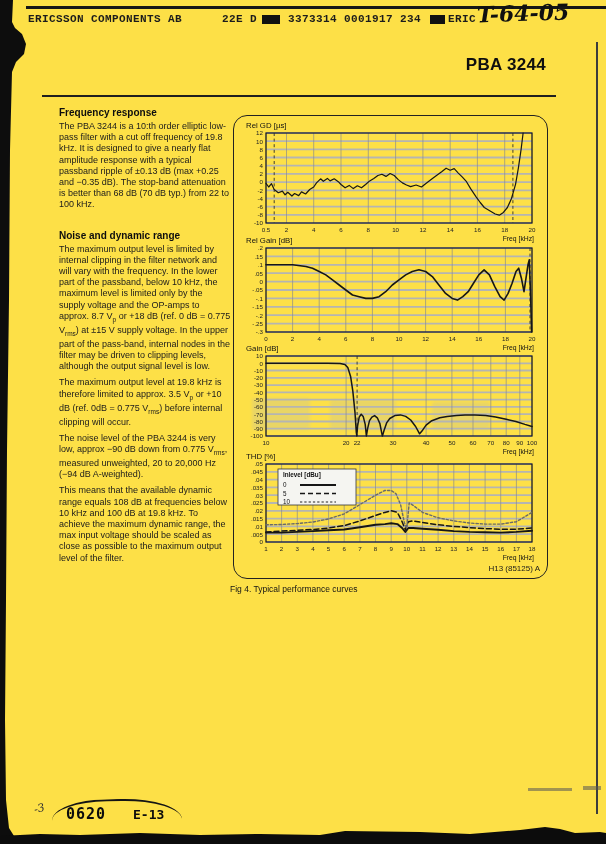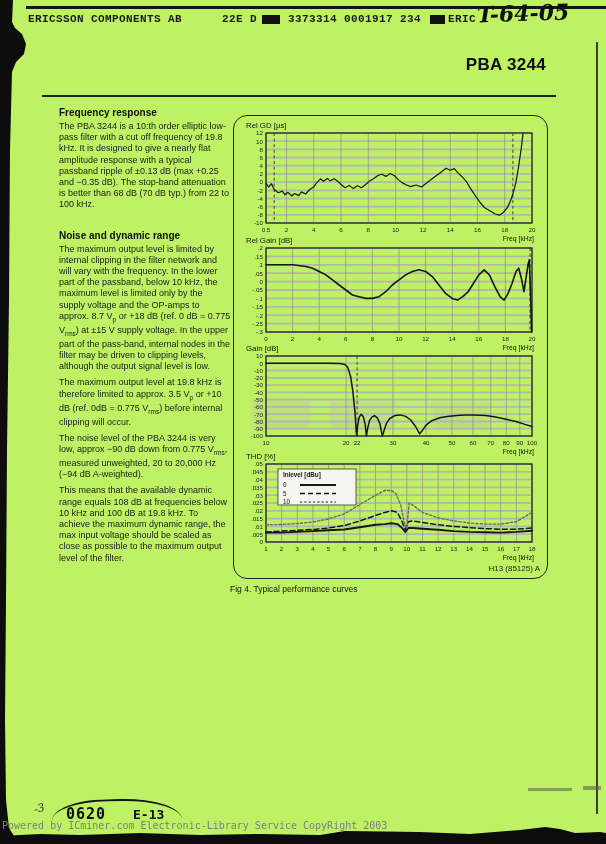--- a/index.html
+++ b/index.html
@@ -1,17 +1,17 @@
 <!DOCTYPE html>
 <html><head>
 <meta charset="utf-8">
 <style>
   html,body{margin:0;padding:0;}
   body{width:606px;height:844px;background:#e9e9e6;font-family:"Liberation Sans",sans-serif;}
-  .page{position:absolute;left:0;top:0;width:606px;height:844px;background:#bef264;overflow:hidden;}
+  .page{position:absolute;left:0;top:0;width:606px;height:844px;background:#fde047;overflow:hidden;}
 
   
   .topline{position:absolute;left:26px;top:6px;width:580px;height:3px;background:#161616;}
   .edge-svg{position:absolute;left:0;top:0;}
   .right-edge{position:absolute;left:596px;top:42px;width:2px;height:772px;background:#3c3c3c;}
   .ghost{position:absolute;background:#b9b9b2;opacity:.28;filter:blur(1.5px);border-radius:3px;}
 
   
   .hdr{position:absolute;top:13px;font-family:"Liberation Mono","DejaVu Sans Mono",monospace;
        font-weight:bold;font-size:11px;color:#1c1c1c;letter-spacing:.4px;white-space:nowrap;}
@@ -329,15 +329,14 @@
         <text x="10" y="9" font-size="7.8" fill="#111">THD [%]</text>
         <text x="298" y="110" text-anchor="end" font-size="6.8" fill="#111">Freq [kHz]</text>
       </svg></div>
   <div class="h13">H13 (85125) A</div>
   <div class="fig-caption">Fig 4.  Typical performance curves</div>
 
   <div class="stamp-arc"></div>
   <div class="scribble">-3</div>
   <div class="stamp-0760">0620</div>
   <div class="stamp-e13">E-13</div>
-  <div class="watermark">Powered by ICminer.com Electronic-Library Service CopyRight 2003</div>
 
 </div>
 
 </body></html>

